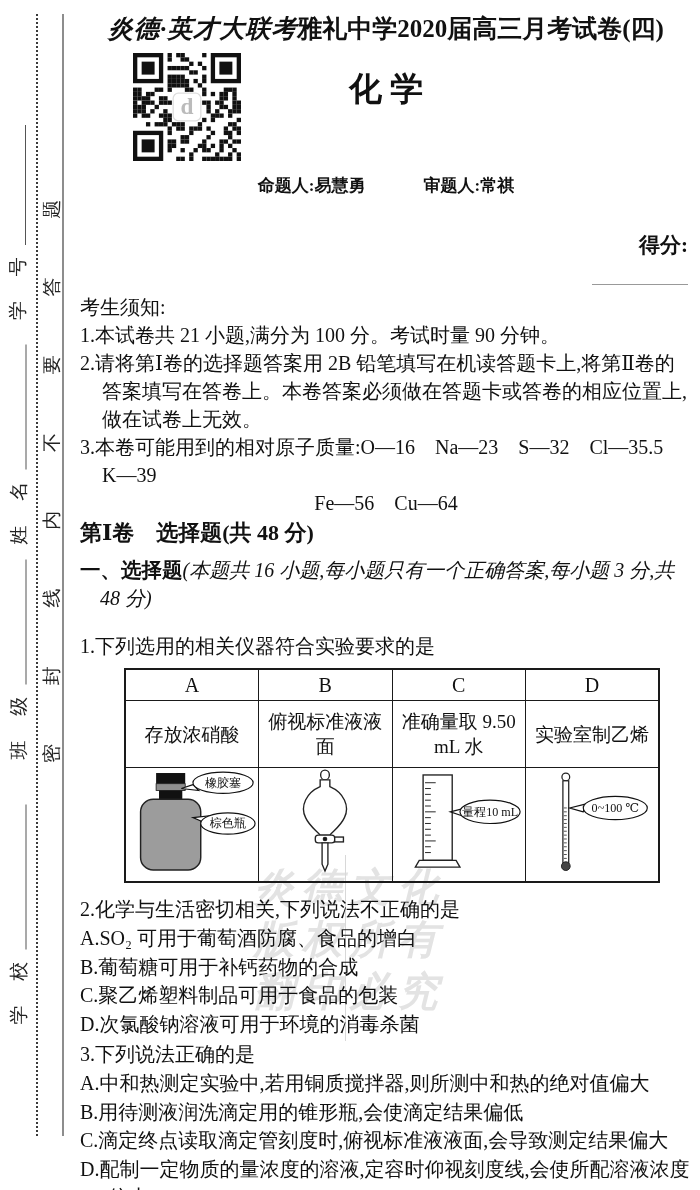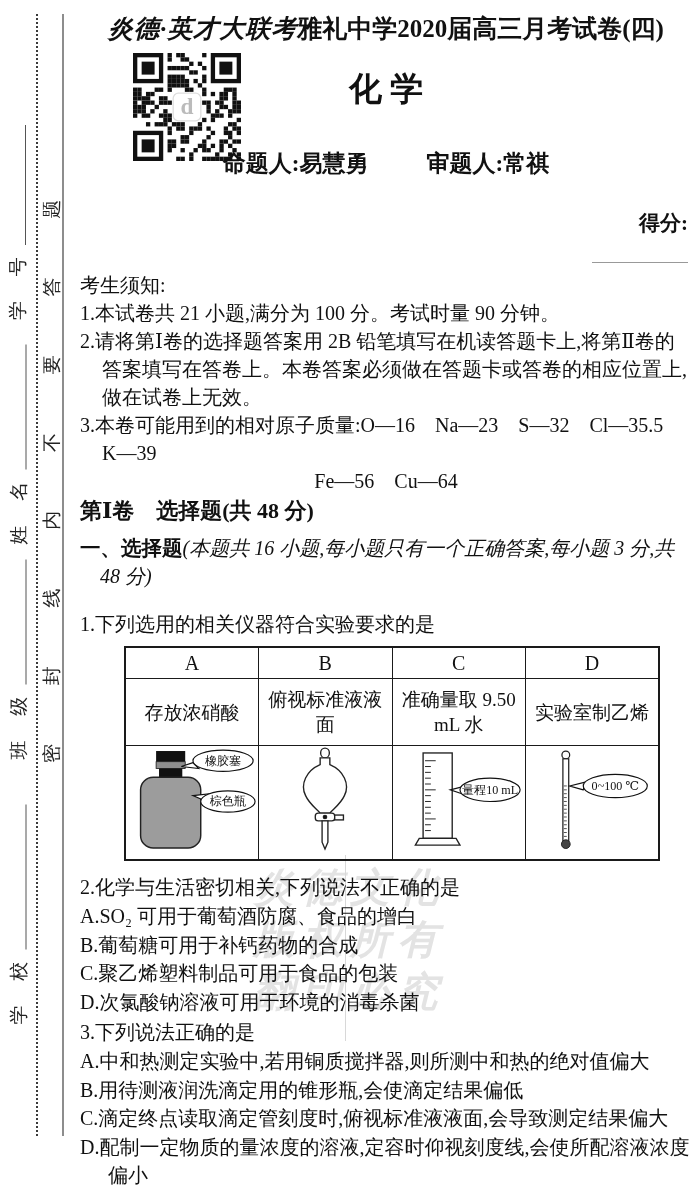--- a/index.html
+++ b/index.html
@@ -23,22 +23,22 @@
         letter-spacing:8px;color:#e3e3e3;font-style:italic;}
   .wm-vline{position:absolute;left:345px;top:855px;height:186px;width:0;
         border-left:1px solid #d8d8d8;z-index:0;}
   
   .main{position:absolute;left:80px;top:0;width:612px;z-index:1;font-size:20px;}
   .title{margin:12px 0 0 0;text-align:center;font-weight:bold;font-size:25px;
         white-space:nowrap;line-height:34px;}
   .brand{font-style:italic;letter-spacing:1px;}
   .qr{position:absolute;left:53px;top:53px;width:108px;height:108px;}
   .subject{margin:14px 0 0 0;text-align:center;font-weight:bold;font-size:33px;line-height:58px;}
-  .examiners{margin-top:30px;display:flex;justify-content:center;gap:58px;
-        font-weight:bold;font-size:23px;line-height:32px;}
+  .examiners{margin-top:52px;display:flex;justify-content:center;gap:58px;
+        font-weight:bold;font-size:17px;line-height:32px;}
   .score-row{margin-top:28px;display:flex;justify-content:flex-end;align-items:flex-end;
         font-weight:bold;font-size:21px;line-height:30px;padding-right:4px;flex-direction:column;}
   .score-blank{display:inline-block;width:96px;border-bottom:1.5px solid #999;height:24px;}
   .notice-h{margin-top:8px;line-height:28px;}
   .notice-item{line-height:28px;padding-left:22px;text-indent:-22px;}
   .masses2{text-align:center;line-height:28px;}
   .vol-title{margin-top:1px;text-align:left;font-weight:bold;font-size:22px;line-height:30px;}
   .intro{margin-top:8px;line-height:28px;padding-left:20px;text-indent:-20px;}
   .intro b{font-size:20.5px;margin-top:8px;}
   .kai{font-style:italic;}

